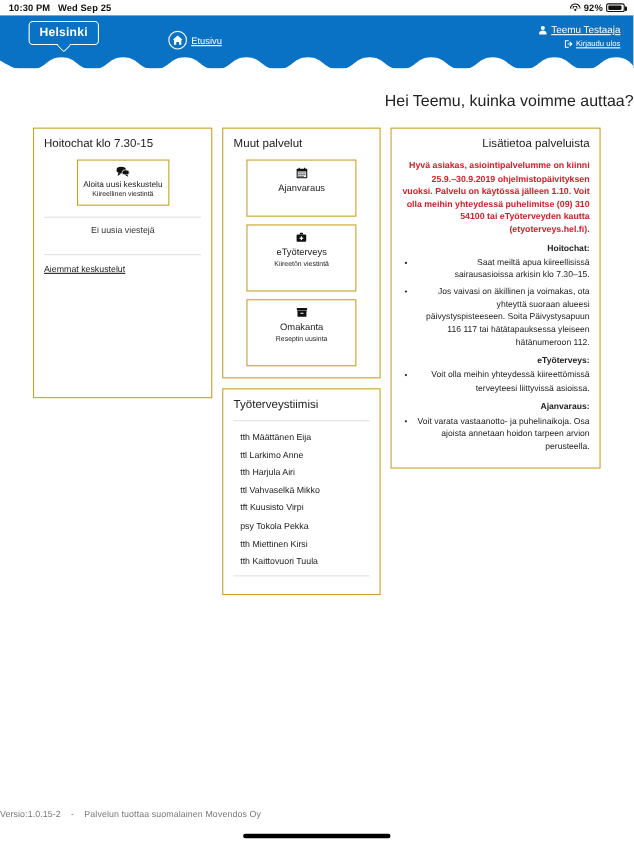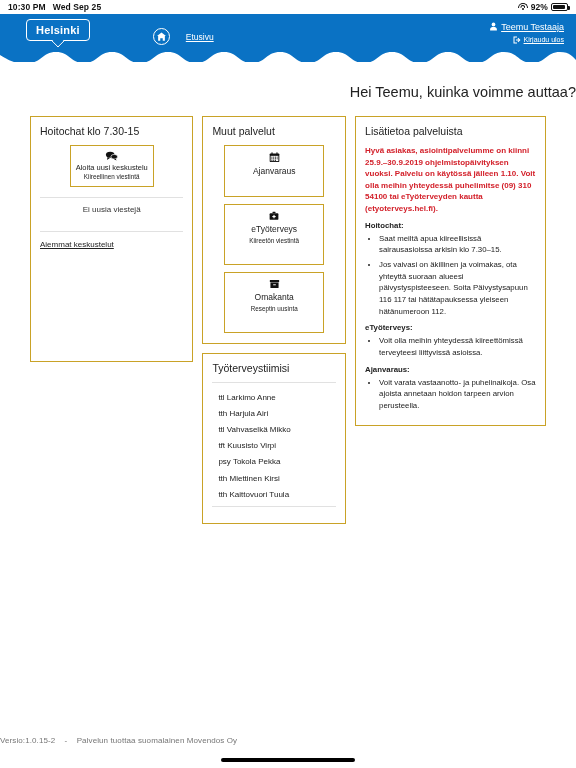--- a/index.html
+++ b/index.html
@@ -81,21 +81,21 @@
     position: absolute;
     left: 50%; bottom: -6px; transform: translateX(-50%) rotate(45deg);
     width: 8px; height: 8px;
     background: #0a72c4;
     border-right: 1.6px solid #ffffff;
     border-bottom: 1.6px solid #ffffff;
     border-bottom-right-radius: 2px;
   }
 
   .homelink {
-    display: flex; align-items: center; gap: 16px;
+    display: flex; align-items: center; gap: 4px;
     margin-left: 63px; padding-top: 9px;
   }
   .home-circle {
     width: 17px; height: 17px; border-radius: 50%;
     border: 1.3px solid #ffffff;
     display: flex; align-items: center; justify-content: center;
   }
   .home-circle svg { display: block; }
   .homelink a {
     color: #ffffff; font-size: 8.5px; text-decoration: underline;
@@ -103,21 +103,21 @@
 
   .hdr-right {
     margin-left: auto;
     padding-top: 8px;
     text-align: right;
     display: flex;
     flex-direction: column;
     align-items: flex-end;
     gap: 4px;
   }
-  .user-row, .logout-row { display: flex; align-items: flex-start; gap: 3px; }
+  .user-row, .logout-row { display: flex; align-items: flex-end; gap: 3px; }
   .user-row span.t {
     color: #ffffff; font-size: 9px; text-decoration: underline;
   }
   .logout-row span.t {
     color: #ffffff; font-size: 7px; text-decoration: underline;
   }
   .person-icon svg, .exit-icon svg { display: block; }
 
   
   .page-title {
@@ -131,21 +131,21 @@
 
   .columns {
     display: flex;
     gap: 9px;
     padding: 0 30px;
     align-items: flex-start;
   }
   .col { display: flex; flex-direction: column; gap: 9px; }
   .col-1 { width: 166px; }
   .col-2 { width: 146px; }
-  .col-3 { width: 194px; }
+  .col-3 { width: 194px; text-align: right; }
 
   .card {
     border: 1.4px solid #c9a227;
     background: #ffffff;
     padding: 8px 9px 10px 9px;
   }
   .card-1 { min-height: 246px; }
   .card-title {
     font-size: 10.5px;
     color: #222;
@@ -400,20 +400,21 @@
         </div>
         <div class="svc-label">Omakanta</div>
         <div class="svc-sub">Reseptin uusinta</div>
       </div>
     </div>
 
     <div class="card">
       <div class="card-title">Työterveystiimisi</div>
       <div class="team-hr"></div>
       <ul class="team-list">
+        <li>tth Määttänen Eija</li>
         <li>ttl Larkimo Anne</li>
         <li>tth Harjula Airi</li>
         <li>ttl Vahvaselkä Mikko</li>
         <li>tft Kuusisto Virpi</li>
         <li>psy Tokola Pekka</li>
         <li>tth Miettinen Kirsi</li>
         <li>tth Kaittovuori Tuula</li>
       </ul>
       <div class="team-hr"></div>
     </div>

